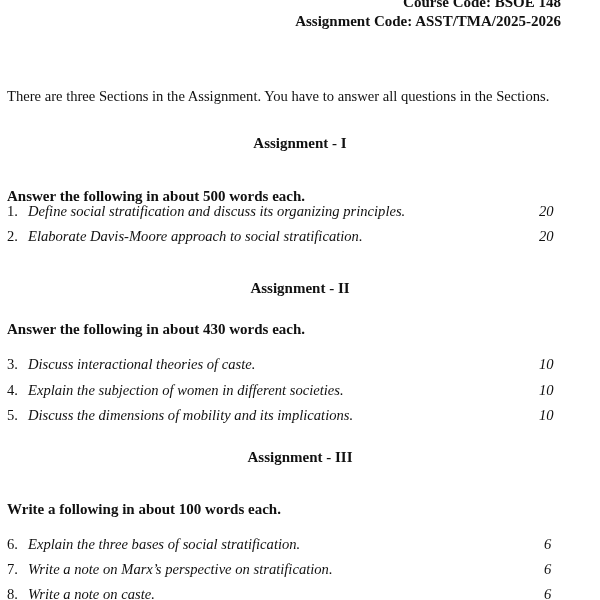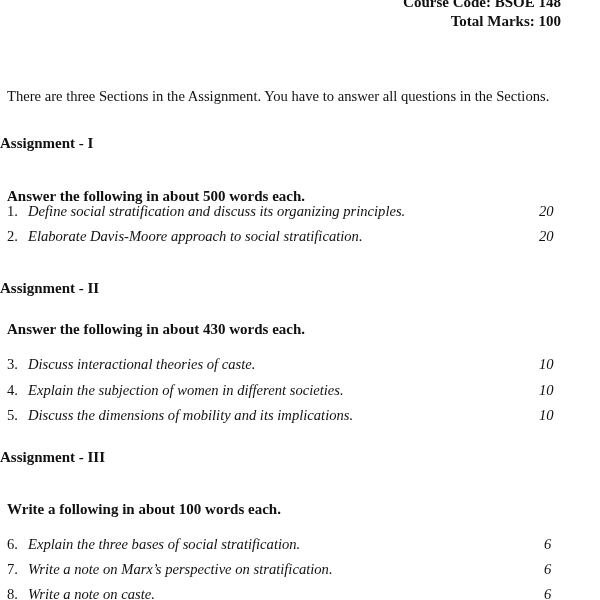--- a/index.html
+++ b/index.html
@@ -10,40 +10,40 @@
     position: relative;
   }
   .header {
     position: absolute; right: 39px; top: -7px;
     text-align: right; font-weight: bold; font-size: 15px; line-height: 19px;
   }
   .intro {
     position: absolute; left: 7px; top: 88px; font-size: 14.6px; white-space: nowrap;
   }
   .sec-title {
-    position: absolute; left: 0; width: 600px; 
+    position: absolute; left: 0; width: 600px; text-align: center;
     font-weight: bold; font-size: 15px;
   }
   .instr {
     position: absolute; left: 7px; font-weight: bold; font-size: 15px; white-space: nowrap;
   }
   .q {
     position: absolute; left: 7px; width: 560px; font-size: 14.6px; white-space: nowrap;
     display: flex;
   }
   .q .num { width: 21px; }
   .q .text { flex: 1; font-style: italic; }
   .q .marks { position: absolute; text-align: right; font-style: italic; }
 </style>
 </head>
 <body>
 
 <div class="header">
   <div>Course Code: BSOE 148</div>
-  <div>Total Marks: 100</div>
+  <div>Assignment Code: ASST/TMA/2025-2026</div>
 </div>
 
 <div class="intro">There are three Sections in the Assignment. You have to answer all questions in the Sections.</div>
 
 <div class="sec-title" style="top:135px">Assignment - I</div>
 <div class="instr" style="top:188px">Answer the following in about 500 words each.</div>
 <div class="q" style="top:203px">
   <span class="num">1.</span>
   <span class="text">Define social stratification and discuss its organizing principles.</span>
   <span class="marks" style="left:532px">20</span>

